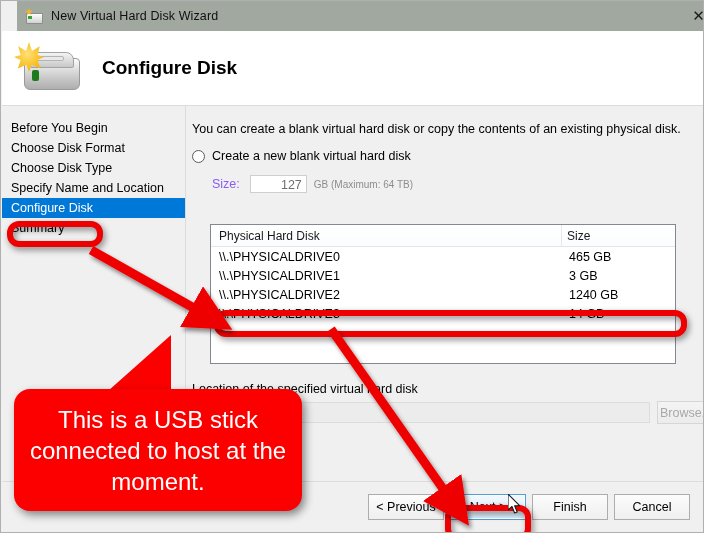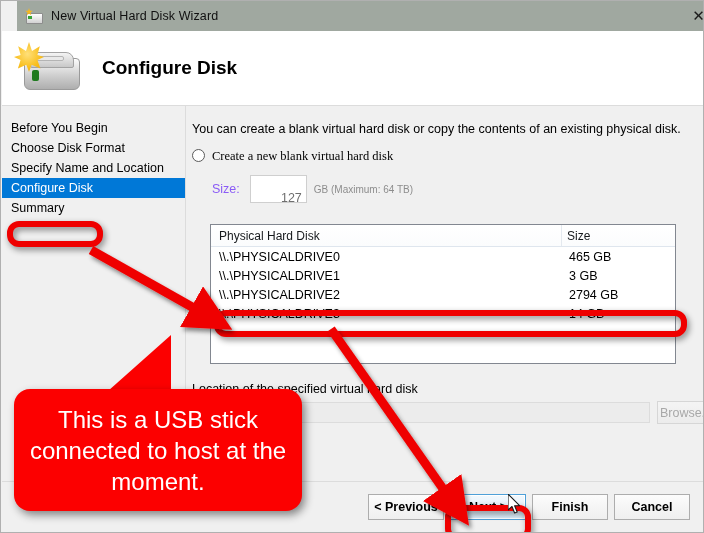--- a/index.html
+++ b/index.html
@@ -105,21 +105,21 @@
     position:absolute;left:183px;top:0;width:1px;height:375px;background:#dcdcdc;
   }
 
   .content{
     position:absolute;left:184px;top:0;width:517px;height:375px;
   }
   .intro{
     position:absolute;left:6px;top:16px;font-size:12.5px;color:#000;white-space:nowrap;
   }
 
-  .radio-row{position:absolute;display:flex;align-items:flex-start;font-family:Liberation Serif, serif;}
+  .radio-row{position:absolute;display:flex;align-items:flex-end;}
   .radio{
     width:13px;height:13px;border-radius:50%;
     border:1px solid #5a5a5a;background:#fff;box-sizing:border-box;
     position:relative;flex:none;margin-right:7px;
   }
   .radio.checked::after{
     content:"";position:absolute;left:2.5px;top:2.5px;width:6px;height:6px;
     border-radius:50%;background:#1b1b1b;
   }
   .radio-label{font-size:12.5px;color:#000;white-space:nowrap;}
@@ -127,21 +127,21 @@
   .row1{left:6px;top:43px;}
   .row2{left:6px;top:98px;background:#ffff00;padding:2px 5px 2px 0;}
 
   .size-row{
     position:absolute;left:26px;top:69px;display:flex;align-items:center;
   }
   .size-label{font-size:12.5px;color:#8b5cf6;margin-right:10px;}
   .size-input{
     width:57px;height:18px;border:1px solid #cfcfcf;background:#fff;
     font-size:12.5px;color:#6e6e6e;text-align:right;
-    padding:13px 4px;line-height:18px;box-sizing:border-box;
+    padding:0 4px;line-height:18px;box-sizing:border-box;
   }
   .size-suffix{font-size:10px;color:#8d8d8d;margin-left:7px;}
 
   
   .disk-list{
     position:absolute;left:24px;top:118px;width:466px;height:140px;
     border:1px solid #828790;background:#fff;box-sizing:border-box;
   }
   .dl-head{
     height:21px;display:flex;align-items:center;
@@ -169,21 +169,21 @@
     position:absolute;left:471px;top:295px;width:58px;height:23px;
     background:linear-gradient(#f4f4f4,#ececec);
     border:1px solid #d6d6d6;box-sizing:border-box;
     display:flex;align-items:center;justify-content:center;
     font-size:12.5px;color:#a8a8a8;
   }
 
   
   .foot-sep{position:absolute;left:1px;top:480px;width:701px;height:1px;background:#dcdcdc;}
   .footer{
-    position:absolute;left:1px;top:481px;width:701px;height:51px;background:#f0f0f0;font-weight:bold;
+    position:absolute;left:1px;top:481px;width:701px;height:51px;background:#f0f0f0;
   }
   .btn{
     position:absolute;top:12px;height:26px;
     background:linear-gradient(#fcfcfc,#efefef);
     border:1px solid #adadad;box-sizing:border-box;
     display:flex;align-items:center;justify-content:center;
     font-size:12.5px;color:#000;
   }
   .btn-prev{left:366px;width:76px;}
   .btn-next{left:448px;width:76px;
@@ -255,20 +255,21 @@
     <div class="hdr-title">Configure Disk</div>
   </div>
   <div class="hdr-sep"></div>
 
   <div class="body-area">
 
     <div class="sidebar">
       <div style="height:12px"></div>
       <div class="side-item">Before You Begin</div>
       <div class="side-item">Choose Disk Format</div>
+      <div class="side-item">Choose Disk Type</div>
       <div class="side-item">Specify Name and Location</div>
       <div class="side-item selected">Configure Disk</div>
       <div class="side-item">Summary</div>
     </div>
     <div class="vsep"></div>
 
     <div class="content">
 
       <div class="intro">You can create a blank virtual hard disk or copy the contents of an existing physical disk.</div>
 
@@ -293,21 +294,21 @@
         <div class="dl-row">
           <div class="c1">\\.\PHYSICALDRIVE0</div>
           <div class="c2">465 GB</div>
         </div>
         <div class="dl-row">
           <div class="c1">\\.\PHYSICALDRIVE1</div>
           <div class="c2">3 GB</div>
         </div>
         <div class="dl-row">
           <div class="c1">\\.\PHYSICALDRIVE2</div>
-          <div class="c2">2794 GB</div>
+          <div class="c2">1240 GB</div>
         </div>
         <div class="dl-row">
           <div class="c1">\\.\PHYSICALDRIVE3</div>
           <div class="c2">14 GB</div>
         </div>
       </div>
 
       <div class="loc-label">Location of the specified virtual hard disk</div>
       <div class="loc-input"></div>
       <div class="browse-btn">Browse...</div>

